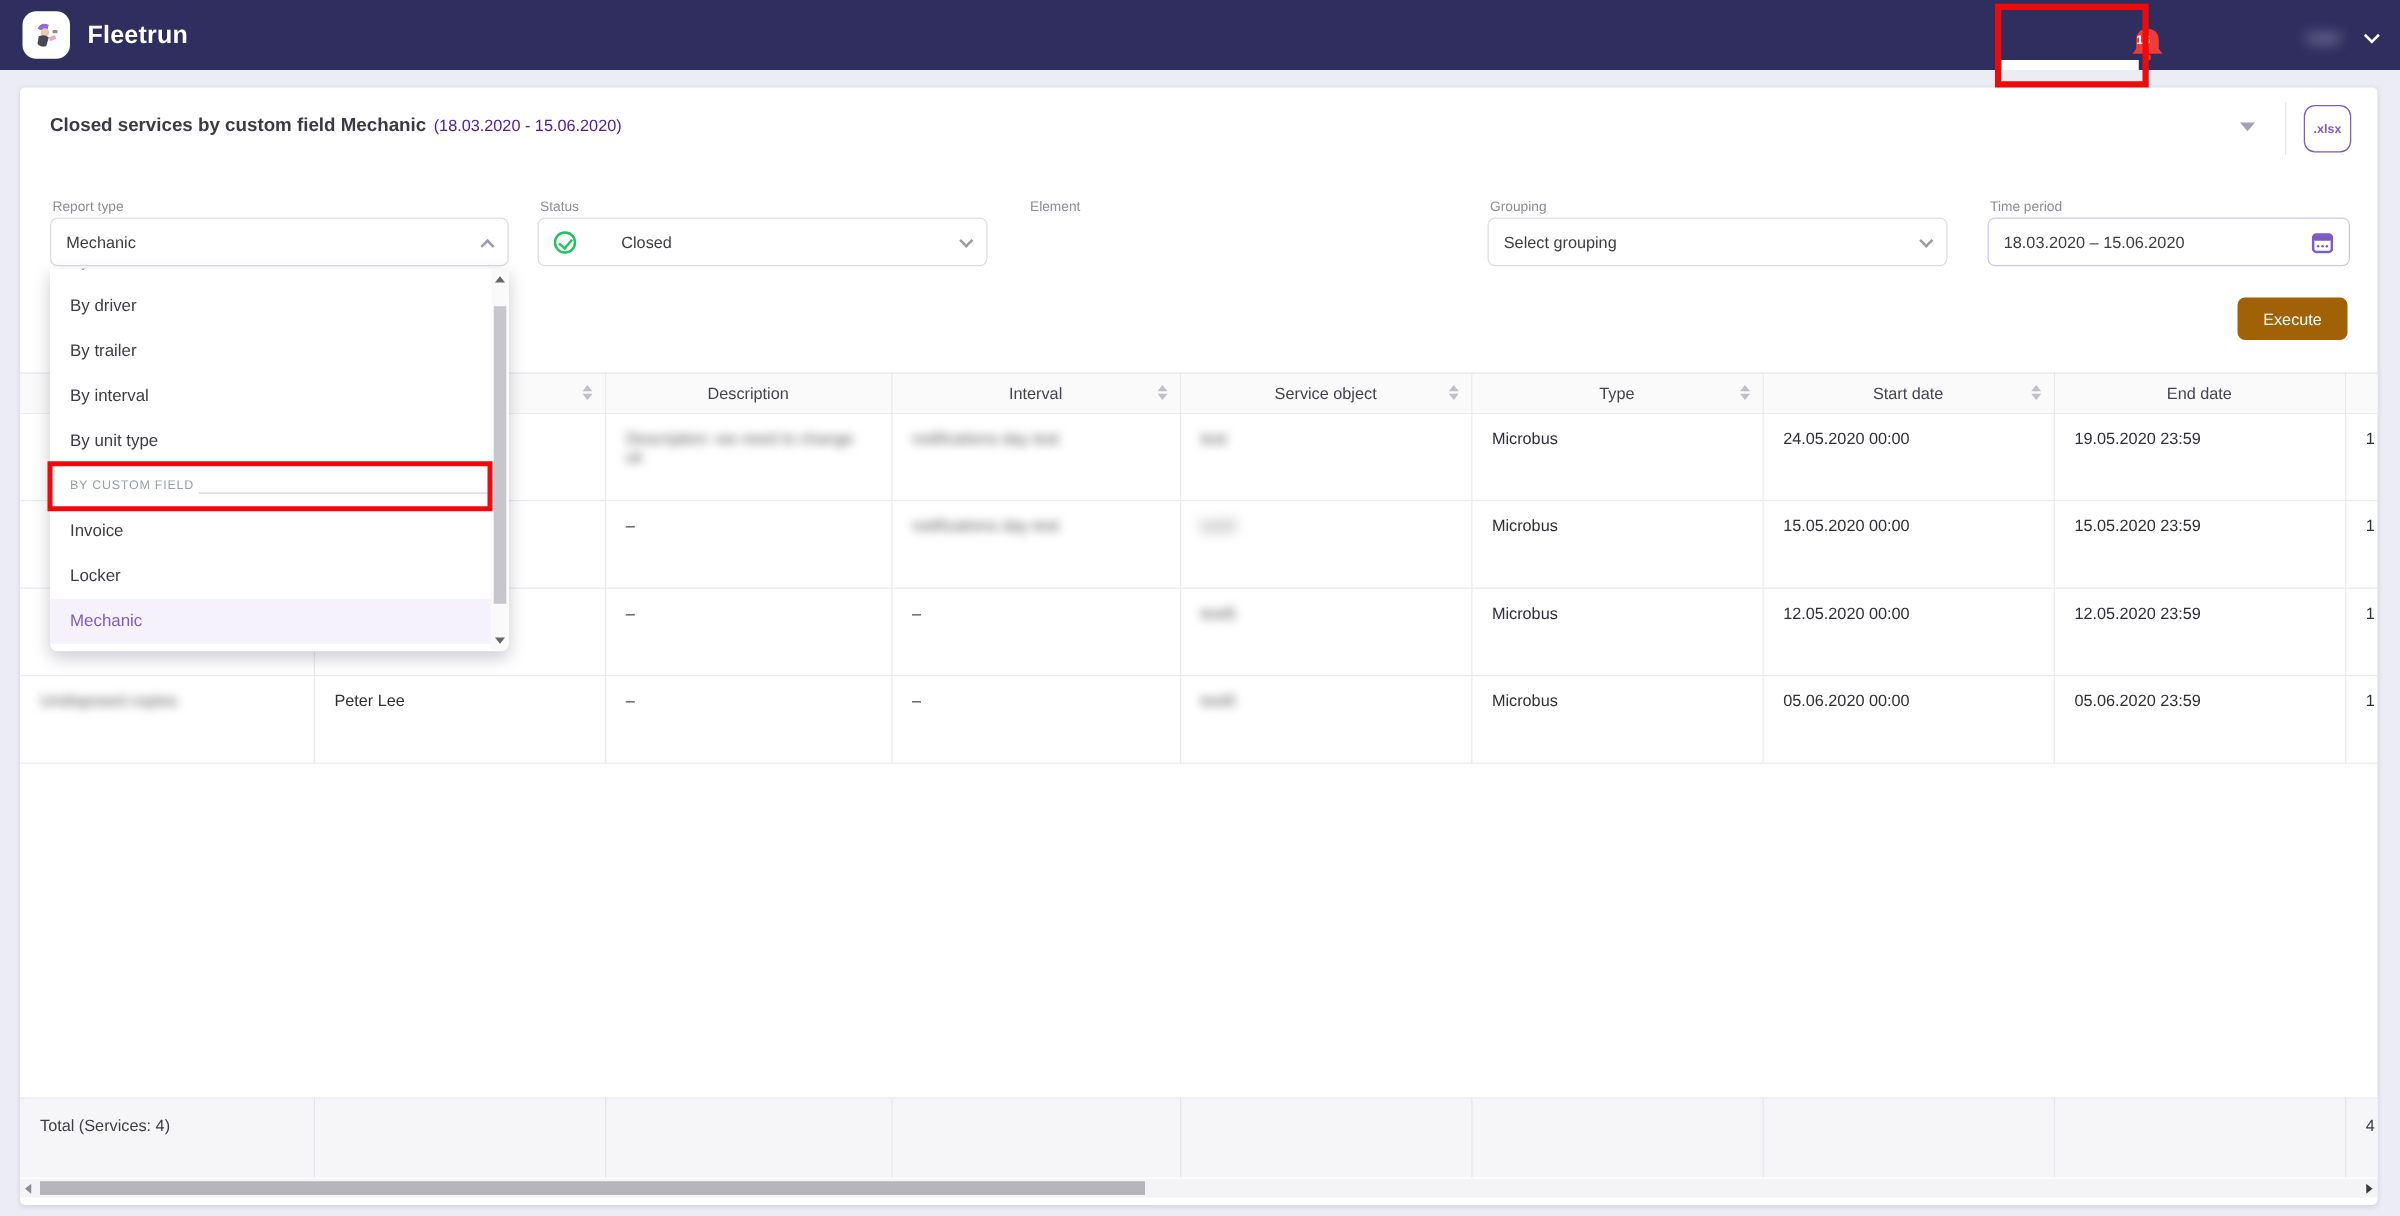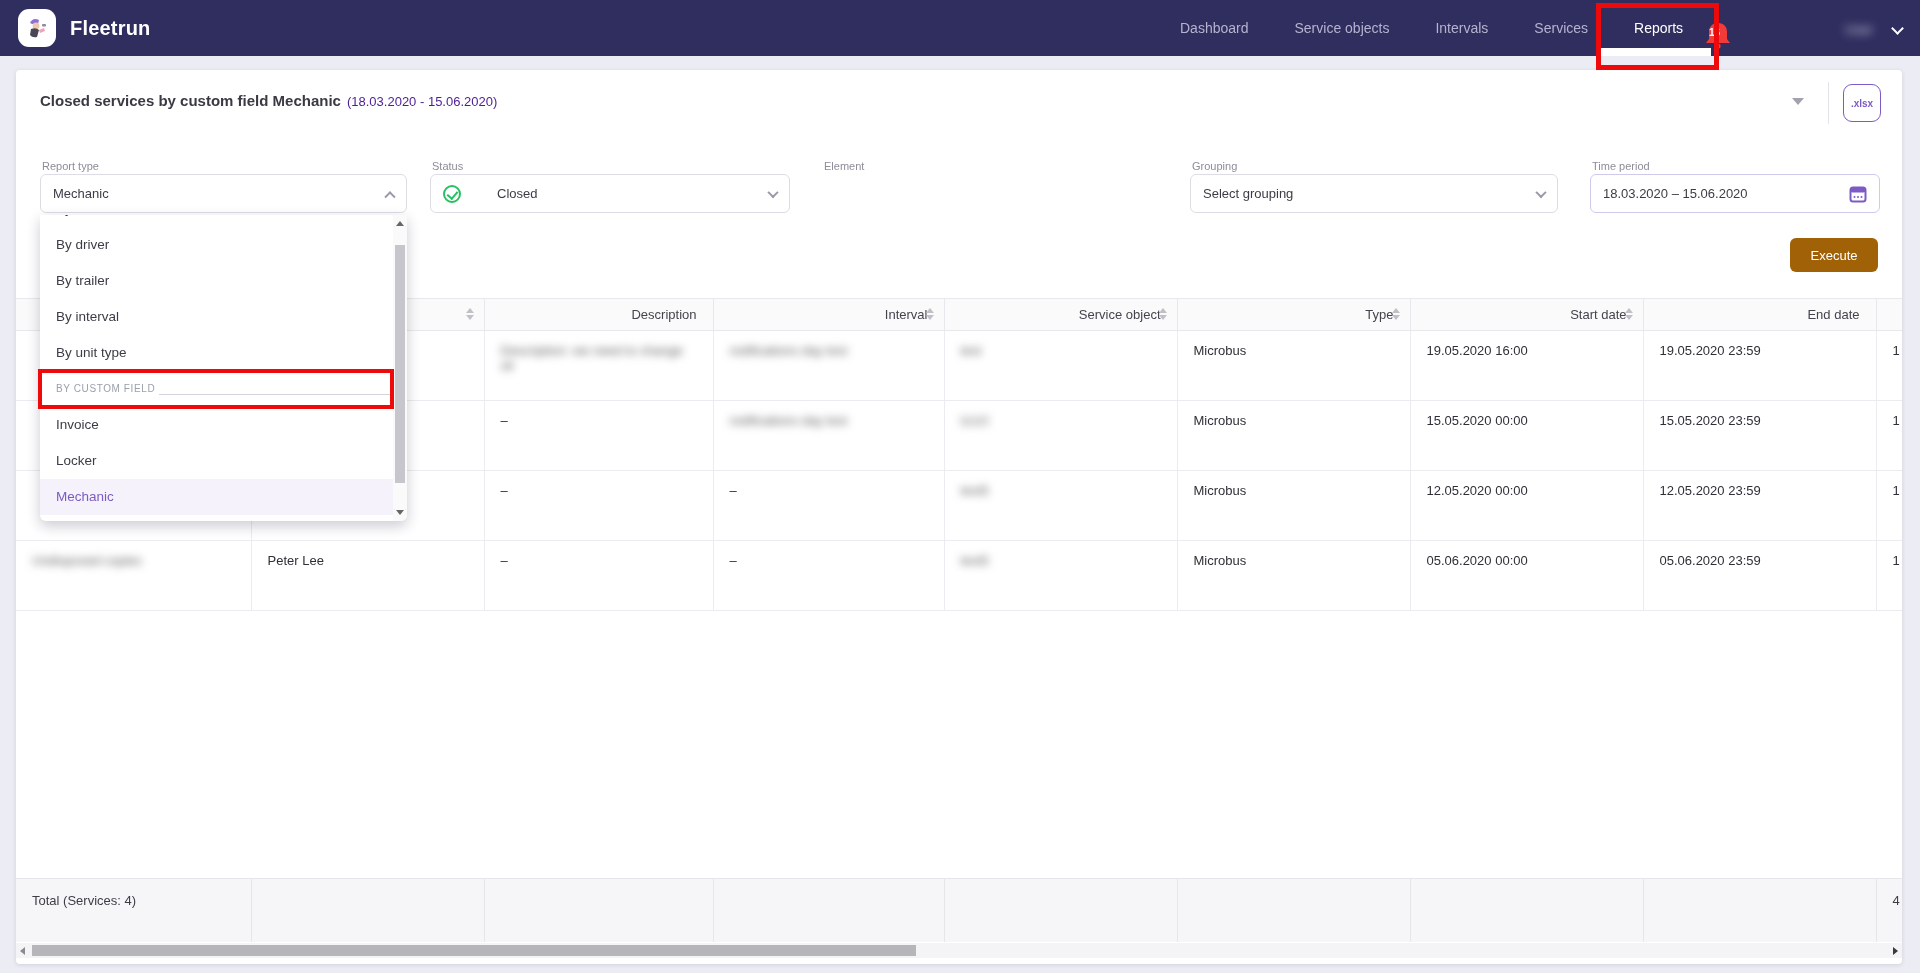--- a/index.html
+++ b/index.html
@@ -53,21 +53,21 @@
   .dd-group-text { font-size:10px; color:#9aa0ab; letter-spacing:.6px; }
   .dd-group-line { flex:1; border-bottom:1px solid #d4d4dc; margin:10px 2px 0 4px; }
   .dd-list li.selected { background:#f5f2fb; color:#7c5bc4; }
   .dd-scroll { position:absolute; right:0; top:0; width:14px; height:100%; background:#fafafa; }
   .dd-scroll .thumb { position:absolute; left:2px; top:30px; width:10px; height:238px; background:#c6c6cc; }
   .tri-up { position:absolute; left:3px; top:6px; width:0; height:0; border-left:4px solid transparent; border-right:4px solid transparent; border-bottom:5px solid #666; }
   .tri-dn { position:absolute; left:3px; bottom:6px; width:0; height:0; border-left:4px solid transparent; border-right:4px solid transparent; border-top:5px solid #666; }
 
   
   .tbl { position:absolute; left:0; top:228px; width:1991px; border-collapse:collapse; table-layout:fixed; font-size:13px; color:#2f2f38; }
-  .tbl th { height:32px; background:#fafafa; border:1px solid #e8e8ec; border-top:1px solid #e8e8ec; font-weight:normal; color:#44444e; text-align:right; padding:0 16px; position:relative; }
+  .tbl th { height:32px; background:#fafafa; border:1px solid #e8e8ec; border-top:1px solid #e8e8ec; font-weight:normal; color:#44444e; text-align:center; padding:0 16px; position:relative; }
   .tbl td { height:70px; border:1px solid #ebebf0; vertical-align:top; padding:12px 16px; }
   .tbl th:first-child, .tbl td:first-child { border-left:none; }
   .sort { position:absolute; right:10px; top:9px; display:flex; flex-direction:column; gap:2px; }
   .sort i { display:block; width:0; height:0; }
   .sort .u { border-left:4px solid transparent; border-right:4px solid transparent; border-bottom:5px solid #c0c0c8; }
   .sort .d { border-left:4px solid transparent; border-right:4px solid transparent; border-top:5px solid #c0c0c8; }
   .blur { filter:blur(4px); color:#5a5a5a; }
   .blur2 { filter:blur(5px); color:#6a6a6a; }
 
   .total-tbl { position:absolute; left:0; top:808px; width:1991px; border-collapse:collapse; table-layout:fixed; font-size:13px; color:#3d3d46; }
@@ -90,27 +90,20 @@
       <svg width="26" height="26" viewBox="0 0 26 26">
         <path d="M6 8 Q9 2 15 5 L14 9 Q9 10 6 8" fill="#8f6fd6"></path>
         <circle cx="12" cy="11" r="3.4" fill="#f0c9a8"></circle>
         <path d="M7 14 Q12 12 15 15 L13 22 Q8 23 6 20 Z" fill="#4a4656"></path>
         <path d="M15 15 L20 13 L21 16 L16 18 Z" fill="#f2a2b8"></path>
         <rect x="18" y="9" width="4" height="2.6" rx="1" fill="#8c8c96"></rect>
       </svg>
     </div>
     <div class="brand">Fleetrun</div>
 
-    <div class="nav">
-      <span class="nav-item">Dashboard</span>
-      <span class="nav-item">Service objects</span>
-      <span class="nav-item">Intervals</span>
-      <span class="nav-item">Services</span>
-      <span class="nav-item active">Reports</span>
-    </div>
     <div class="reports-underline"></div>
 
     <div class="bell">
       <svg width="34" height="34" viewBox="0 0 34 34">
         <path d="M17 3 C11 3 8 7 8 12 L8 19 L5 23 L29 23 L26 19 L26 12 C26 7 23 3 17 3 Z" fill="#f03b3b"></path>
         <circle cx="17" cy="26" r="2.6" fill="#f03b3b"></circle>
       </svg>
       <span class="bell-count">16</span>
     </div>
 
@@ -214,21 +207,21 @@
           
         </th>
       </tr>
       <tr>
         <td></td>
         <td></td>
         <td class="blur">Description: we need to change oil</td>
         <td class="blur">notifications day test</td>
         <td class="blur">test</td>
         <td>Microbus</td>
-        <td>19.05.2020 16:00</td>
+        <td>24.05.2020 00:00</td>
         <td>19.05.2020 23:59</td>
         <td>1 d</td>
       </tr>
       <tr>
         <td></td>
         <td></td>
         <td>–</td>
         <td class="blur">notifications day test</td>
         <td class="blur2">test4</td>
         <td>Microbus</td>

